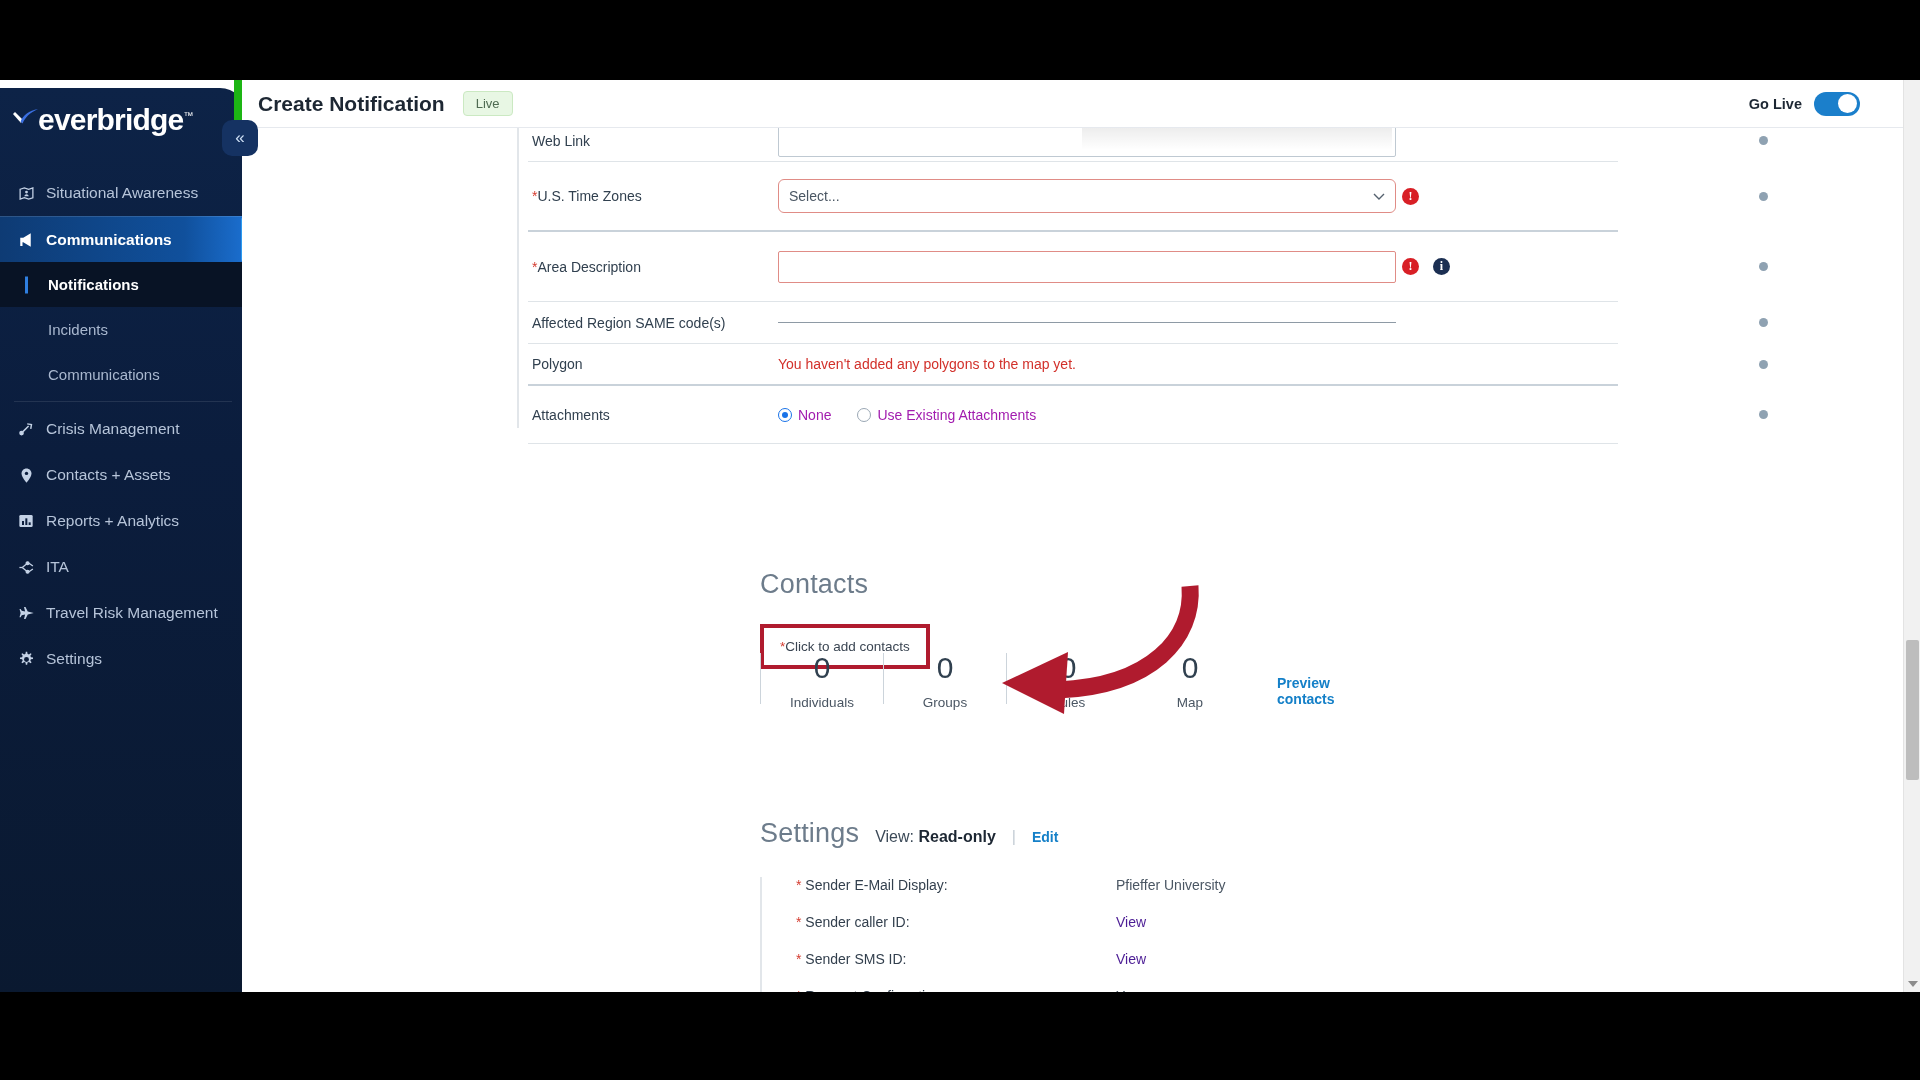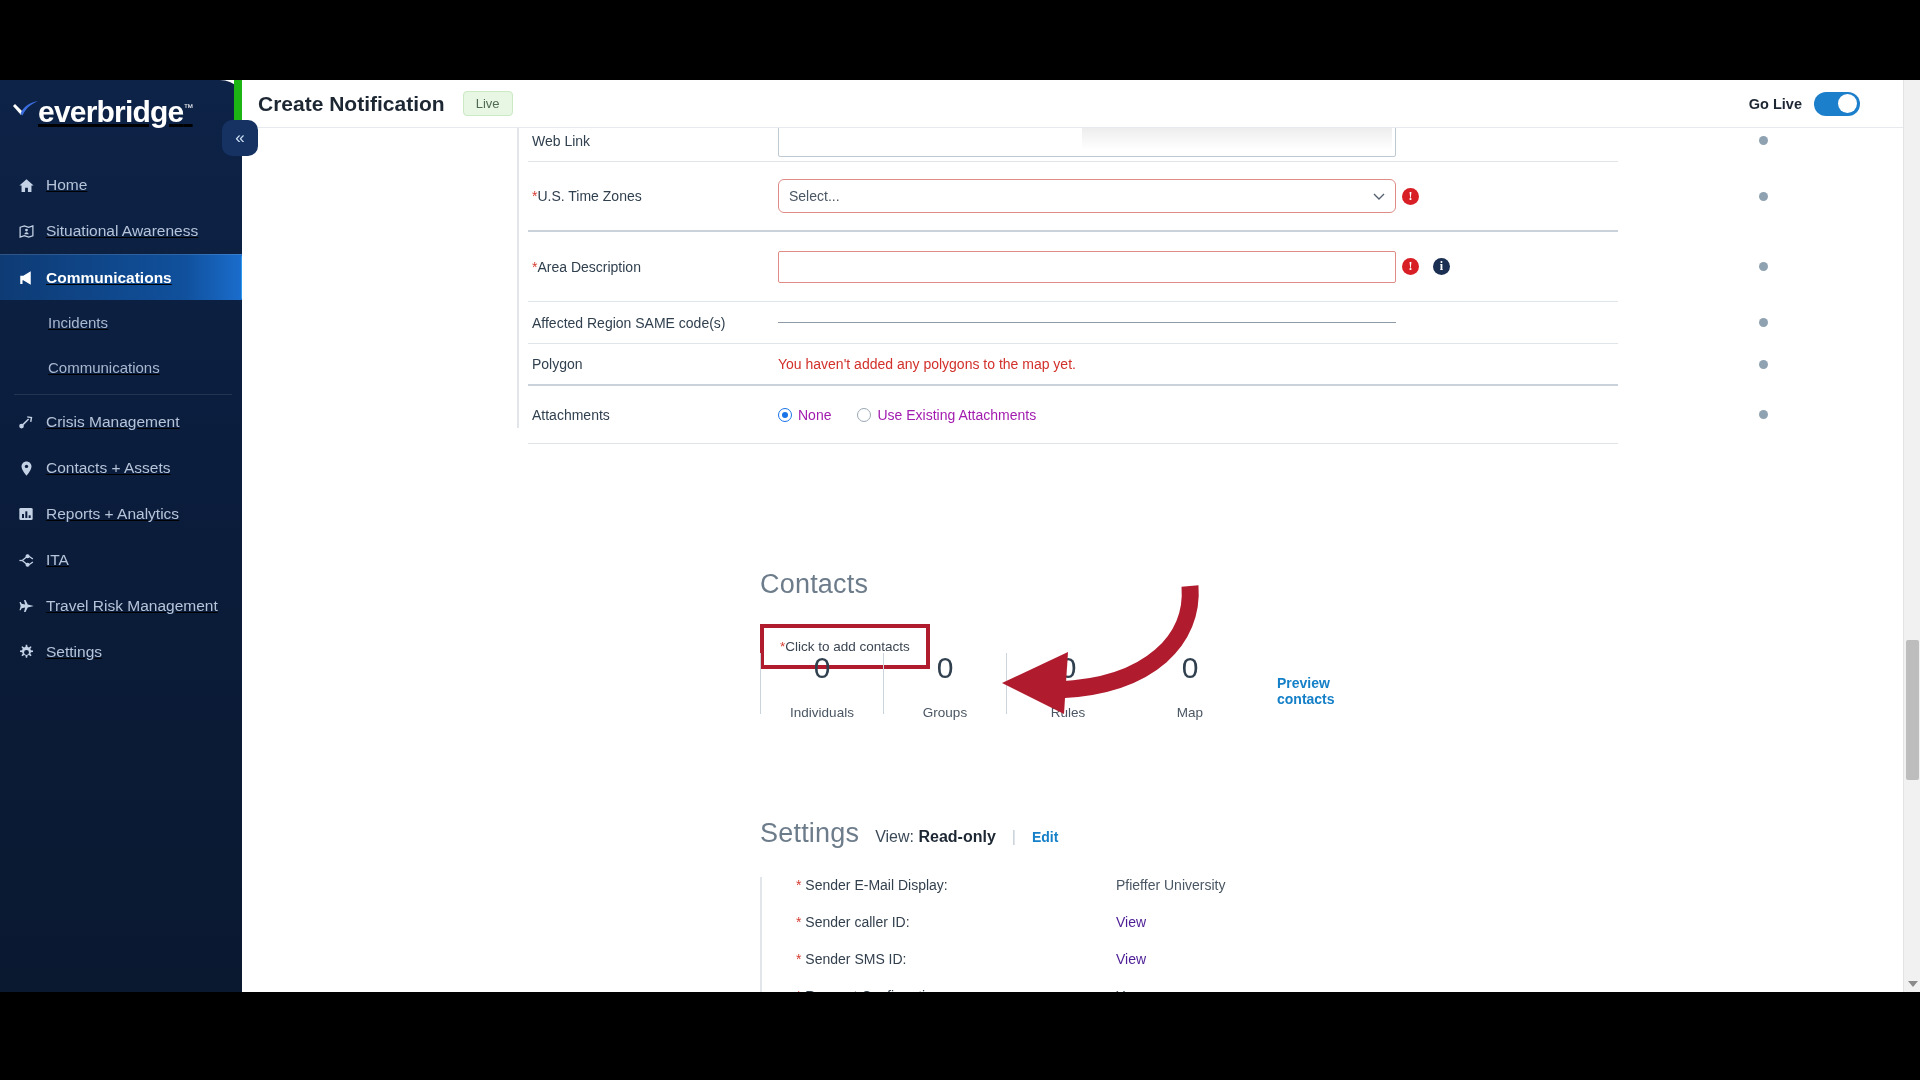--- a/index.html
+++ b/index.html
@@ -12,26 +12,25 @@
   #app {
     position: absolute;
     left: 0; top: 80px;
     width: 1920px; height: 912px;
     background: #ffffff;
     overflow: hidden;
   }
 
   
   #sidebar {
-    position: absolute; left: 0; top: 0;
+    position: absolute; left: 0; top: 8px;
     width: 246px; height: 912px;
     background: linear-gradient(180deg,#0d2347 0%, #0b1d3d 40%, #0a1930 100%);
     border-top-right-radius: 26px;
     overflow: hidden;
-    text-decoration: underline;
   }
   .logo-wrap {
     display: flex; align-items: center;
     height: 64px; padding-left: 10px;
   }
   .logo-mark { width: 34px; height: 26px; position: relative; flex: 0 0 auto; }
   .logo-text {
     color: #fff; font-size: 30px; font-weight: 700;
     letter-spacing: -0.8px; line-height: 1; margin-left: -6px;
   }
@@ -203,21 +202,21 @@
   .add-contacts-inner .req{ color:#d43b2f; }
   .counters{
     position:absolute; left:0px; top:78px;
     display:flex; align-items:flex-start;
   }
   .counter{
     width:122px; text-align:center; position:relative;
     padding-top:6px;
   }
   .counter .num{ font-size:30px; color:#30404f; font-weight:400; line-height:1; }
-  .counter .cap{ font-size:13.5px; color:#4a5663; margin-top:22px; }
+  .counter .cap{ font-size:13.5px; color:#4a5663; margin-top:12px; }
   .counters .vsep{ width:1px; background:#ccd4db; align-self:stretch; margin:6px 0; }
   .preview-link{
     position:absolute; left:517px; top:106px;
     font-size:14px; font-weight:700; color:#1580c8; cursor:pointer;
   }
 
   
   #arrow{ position:absolute; left:730px; top:450px; pointer-events:none; }
 
   
@@ -265,28 +264,20 @@
           <path d="M10.5 14.5 C13 8.5 19 3.5 28 2 C20 5.5 15 10.5 12.6 16.5 Z" fill="#3b6fe0"></path>
         </svg>
       </span>
       <span class="logo-text">
         <span>everbridge</span><span class="logo-tm">™</span>
       </span>
     </div>
 
     <div class="nav">
 
-      <div class="nav-item">
-        <span class="ni-icon">
-          <svg width="17" height="17" viewBox="0 0 24 24" fill="currentColor">
-              <path d="M12 3 L22 12 h-3 v9 h-5 v-6 h-4 v6 H5 v-9 H2 Z"></path>
-            </svg>
-        </span>
-        <span class="ni-label">Home</span>
-      </div>
 
       <div class="nav-item">
         <span class="ni-icon">
           <svg width="17" height="17" viewBox="0 0 24 24" fill="none" stroke="currentColor" stroke-width="1.8">
             <path d="M3 6 L9 4 L15 6 L21 4 v14 l-6 2 -6 -2 -6 2 Z"></path>
             <circle cx="12" cy="10" r="2" fill="currentColor" stroke="none"></circle>
             <path d="M9 16 c0-2 1.5-3 3-3 s3 1 3 3" fill="currentColor" stroke="none"></path>
           </svg>
         </span>
         <span class="ni-label">Situational Awareness</span>
@@ -294,20 +285,24 @@
 
       <div class="nav-item active">
         <span class="ni-icon">
           <svg width="18" height="18" viewBox="0 0 24 24" fill="currentColor">
               <path d="M3 9 h4 l10 -6 v18 l-10 -6 H6 v5 H3 Z"></path>
             </svg>
         </span>
         <span class="ni-label">Communications</span>
       </div>
 
+      <div class="sub-item current">
+        <span class="sub-bar"></span>
+        <span>Notifications</span>
+      </div>
       <div class="sub-item">
         <span>Incidents</span>
       </div>
       <div class="sub-item">
         <span>Communications</span>
       </div>
 
       <div class="nav-divider"></div>
 
       <div class="nav-item">

